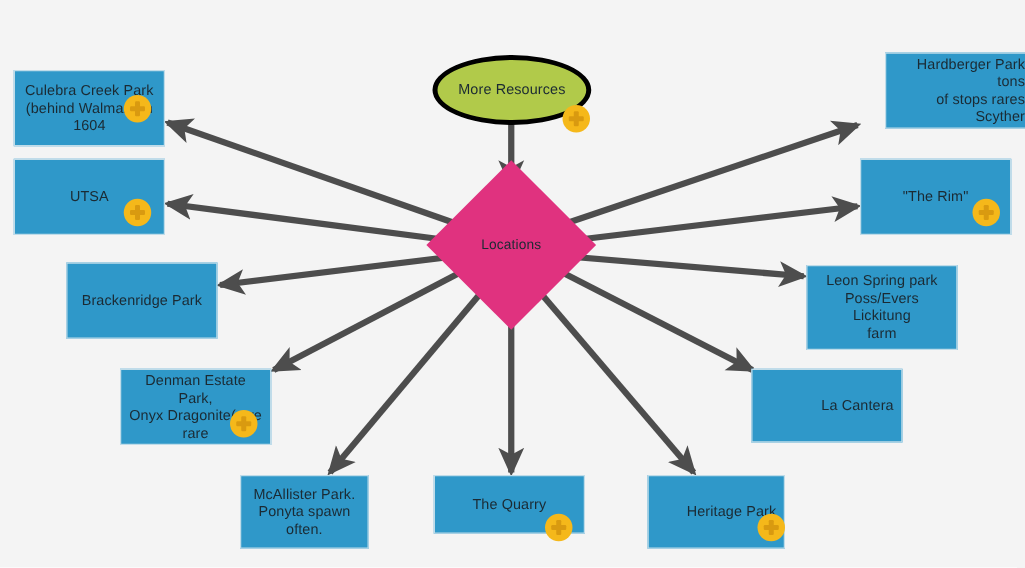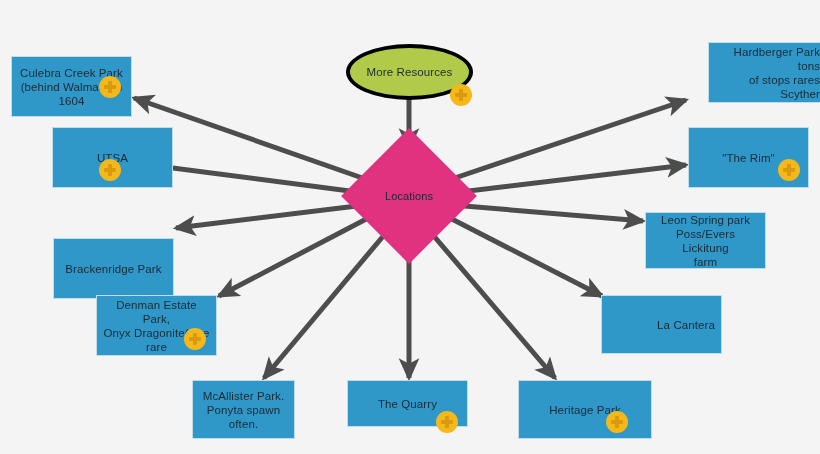--- a/index.html
+++ b/index.html
@@ -124,45 +124,45 @@
   <div class="node ellipse" id="resources-node" style="left: 346px; top: 44px; width: 127px; height: 56px;">
     <span class="label">More Resources</span>
   </div>
 
   <div id="nodes-layer">
       <div class="node rect" style="left: 11px; top: 42px; width: 121px; height: 61px; margin-top: 14px;">
         <span class="label">Culebra Creek Park
 (behind Walmart on
 1604</span>
       </div>
-      <div class="node rect" style="left: 11px; top: 127px; width: 121px; height: 61px; margin-left: 41px;">
+      <div class="node rect" style="left: 11px; top: 127px; width: 121px; height: 61px;">
         <span class="label">UTSA</span>
       </div>
-      <div class="node rect" style="left: 53px; top: 210px; width: 121px; height: 61px; margin-top: 28px;">
+      <div class="node rect" style="left: 53px; top: 210px; width: 121px; height: 61px;">
         <span class="label">Brackenridge Park</span>
       </div>
       <div class="node rect" style="left: 96px; top: 295px; width: 121px; height: 61px;">
         <span class="label">Denman Estate Park,
 Onyx Dragonite(rare
 rare</span>
       </div>
       <div class="node rect" style="left: 192px; top: 380px; width: 103px; height: 59px;">
         <span class="label">McAllister Park.
 Ponyta spawn often.</span>
       </div>
       <div class="node rect" style="left: 347px; top: 380px; width: 121px; height: 47px;">
         <span class="label">The Quarry</span>
       </div>
-      <div class="node rect" style="left: 518px; top: 380px; width: 134px; height: 59px;">
+      <div class="node rect" style="left: 518px; top: 380px; width: 110px; height: 59px; justify-content: flex-end;">
         <span class="label">Heritage Park</span>
       </div>
       <div class="node rect" style="left: 601px; top: 295px; width: 121px; height: 59px; justify-content: flex-end;">
         <span class="label">La Cantera</span>
       </div>
-      <div class="node rect" style="left: 645px; top: 212px; width: 121px; height: 57px;">
+      <div class="node rect" style="left: 645px; top: 212px; width: 121px; height: 68px;">
         <span class="label">Leon Spring park
 Poss/Evers Lickitung
 farm</span>
       </div>
       <div class="node rect" style="left: 688px; top: 127px; width: 121px; height: 61px;">
         <span class="label">"The Rim"</span>
       </div>
       <div class="node rect" style="left: 708px; top: 42px; width: 119px; height: 61px; text-align: right;">
         <span class="label">Hardberger Park tons
 of stops rares Scyther</span>

